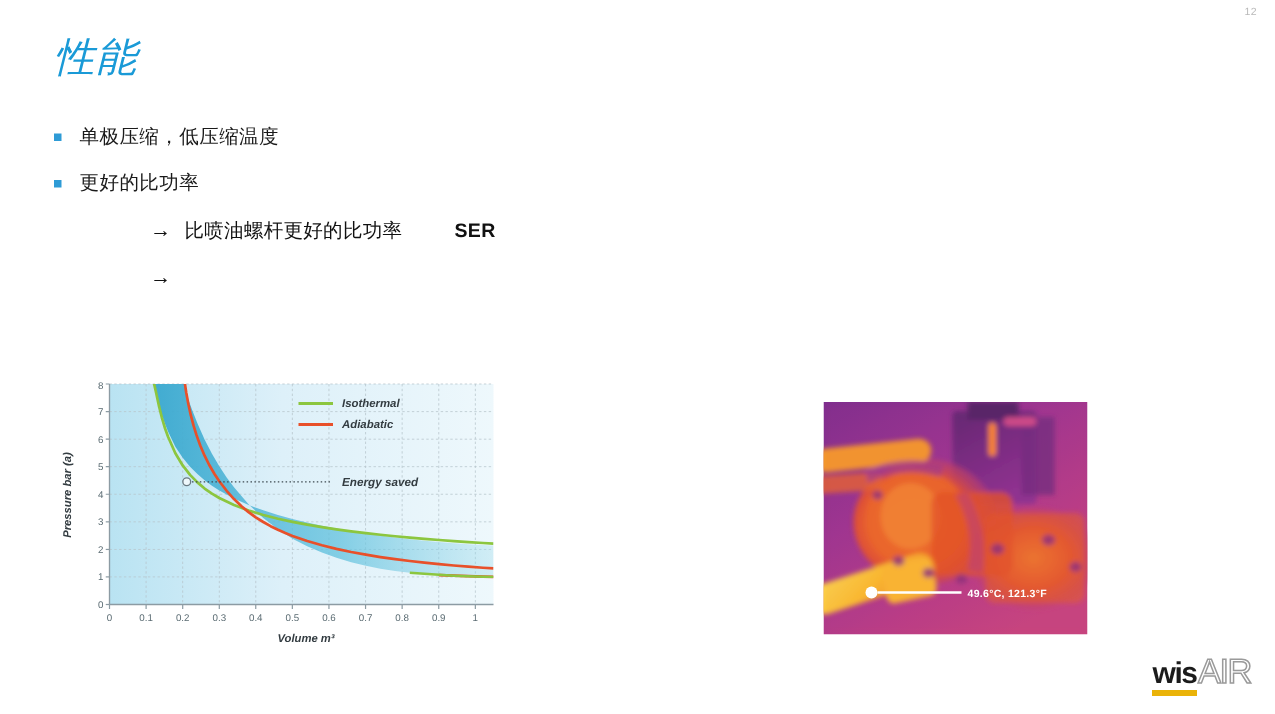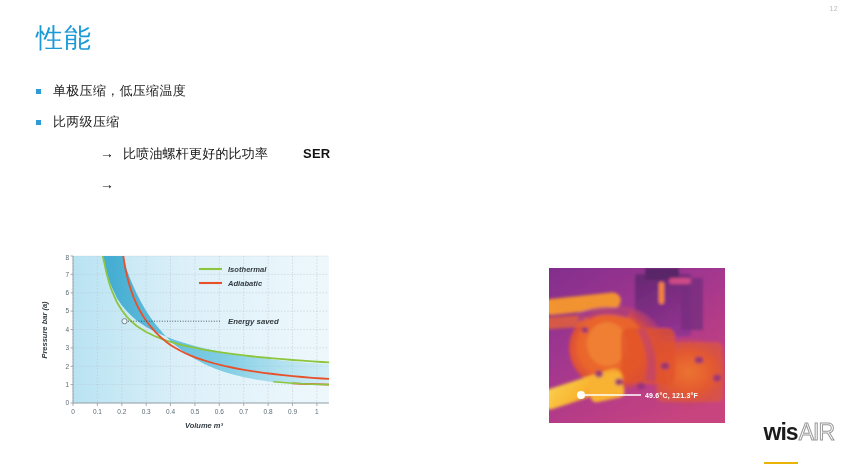--- a/index.html
+++ b/index.html
@@ -25,20 +25,21 @@
     color: #b9b9b9;
     letter-spacing: .3px;
   }
 
   
   #slide-title {
     position: absolute;
     left: 36px;
     top: 24px;
     font-size: 27px;
+    font-style: italic;
     font-weight: 400;
     color: #1a9ad7;
     letter-spacing: 1px;
     line-height: 1.1;
   }
 
   
   #bullet-list {
     position: absolute;
     left: 36px;
@@ -113,26 +114,26 @@
 
   
   #brand-logo {
     position: absolute;
     right: 16px;
     bottom: 12px;
     display: flex;
     align-items: baseline;
   }
   .logo-wis {
-    font-size: 23px;
+    font-size: 20px;
     font-weight: 700;
     color: #1b1b1b;
     letter-spacing: -1px;
-    border-bottom: 2px solid #eab308;
-    padding-bottom: 18px;
+    border-bottom: 4px solid #eab308;
+    padding-bottom: 1px;
     line-height: 1;
   }
   .logo-air {
     font-size: 23px;
     font-weight: 400;
     color: #ffffff;
     -webkit-text-stroke: 1px #9a9a9a;
     letter-spacing: -1px;
     line-height: 1;
     margin-left: 1px;
@@ -145,21 +146,21 @@
 
 <div id="slide-title">性能</div>
 
 <div id="bullet-list">
   <div class="bullet-row">
     <span class="bullet-marker"></span>
     <span class="bullet-text">单极压缩，低压缩温度</span>
   </div>
   <div class="bullet-row">
     <span class="bullet-marker"></span>
-    <span class="bullet-text">比两级压缩</span>
+    <span class="bullet-text">更好的比功率</span>
   </div>
 </div>
 
 <div id="sub-list">
   <div class="sub-row">
     <span class="sub-arrow">→</span>
     <span class="sub-text"><span>比喷油螺杆更好的比功率 </span><b>SER</b></span>
   </div>
   <div class="sub-row">
     <span class="sub-arrow">→</span>

